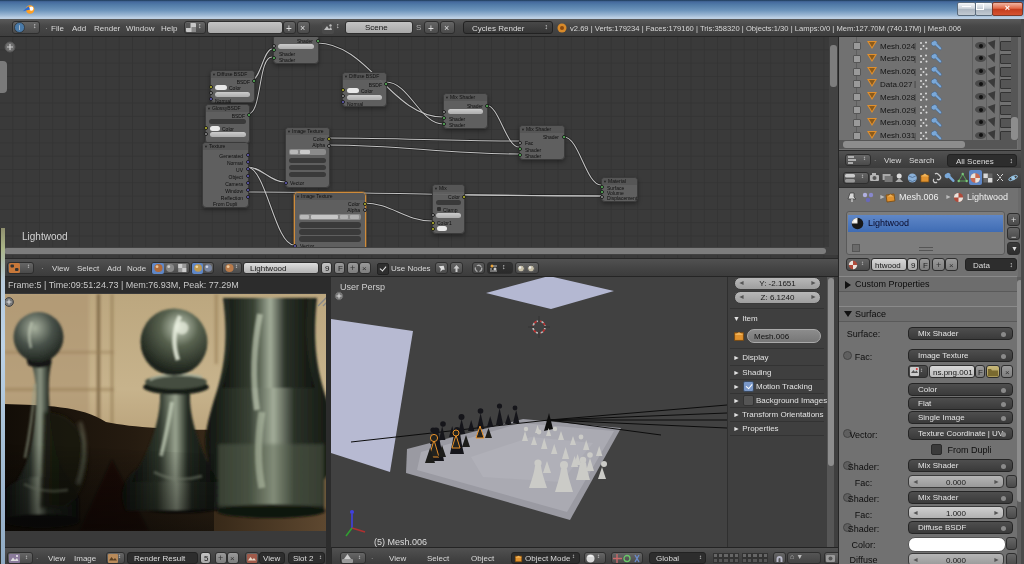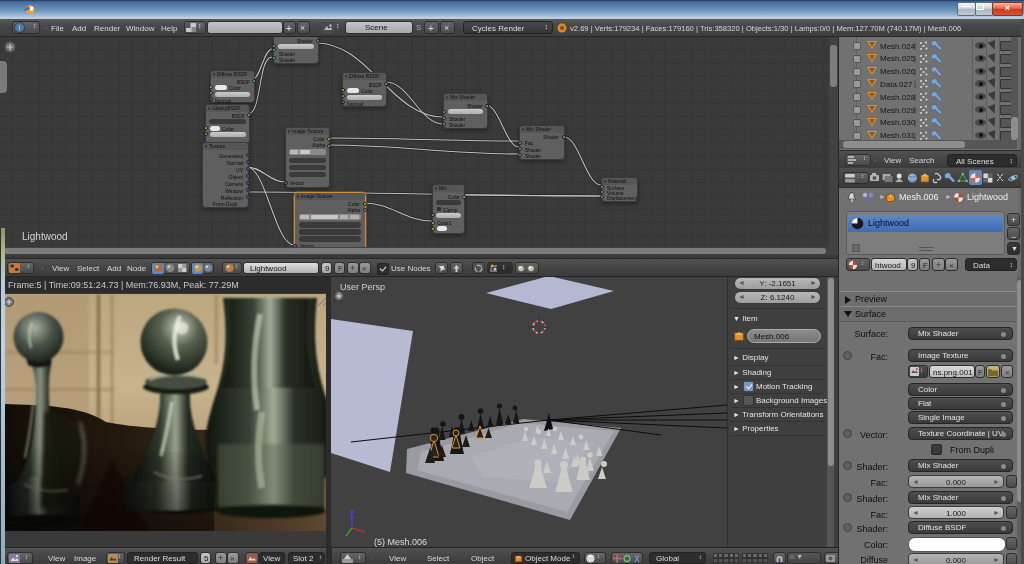--- a/index.html
+++ b/index.html
@@ -55,21 +55,21 @@
 .otri:after{content:"";position:absolute;left:-3px;top:-7px;width:0;height:0;border-left:3px solid transparent;border-right:3px solid transparent;border-top:5px solid #8a5a1a;}
 .oplus{position:absolute;left:14px;top:3px;width:6px;height:6px;background:#9a9a9a;border:1px solid #555;border-radius:1px;}
 .oeye{position:absolute;left:136px;top:3px;width:11px;height:7px;border-radius:50%;background:#4a4a4a;}
 .oeye:after{content:"";position:absolute;left:3.5px;top:1.5px;width:4px;height:4px;border-radius:50%;background:#111;}
 .ocur{position:absolute;left:150px;top:2px;width:0;height:0;border-left:4px solid transparent;border-right:4px solid transparent;border-bottom:9px solid #3a3a3a;transform:rotate(160deg);}
 .ocam{position:absolute;left:161px;top:2px;width:11px;height:8px;background:#555;border-radius:1px;border:1px solid #333;}
 .phdr{position:absolute;left:0;width:178px;height:14px;border-top:1px solid #8a8a8a;border-bottom:1px solid #5a5a5a;background:#6d6d6d;}
 .phdr span{position:absolute;left:16px;top:2px;font-size:9px;color:#0c0c0c;}
 .phdr:before{content:"";position:absolute;left:6px;top:4px;width:0;height:0;border-top:4px solid transparent;border-bottom:4px solid transparent;border-left:6px solid #111;}
 .phdr.open:before{transform:rotate(90deg);margin-top:-1px;}
-.plabel{position:absolute;font-size:9px;color:#0e0e0e;left:0;width:49px;text-align:right;}
+.plabel{position:absolute;font-size:9px;color:#0e0e0e;left:0;width:49px;text-align:center;}
 .pdd{position:absolute;left:69px;width:105px;height:13px;background:linear-gradient(#4e4e4e,#3a3a3a);border:1px solid #252525;border-radius:4px;box-sizing:border-box;color:#e4e4e4;font-size:8px;}
 .pdd span{position:absolute;left:9px;top:1px;}
 .pdd:after{content:"";position:absolute;right:6px;top:4px;width:5px;height:5px;border-radius:50%;background:#8a8a8a;}
 .pslider{position:absolute;left:69px;width:105px;height:13px;background:linear-gradient(#b5b5b5,#9a9a9a);border:1px solid #3a3a3a;border-radius:4px;box-sizing:border-box;font-size:8px;color:#1a1a1a;text-align:center;}
 .psmall{position:absolute;left:4px;width:7px;height:7px;border-radius:50%;background:#5f5f5f;border:1px solid #444;}
 </style>
 </head>
 <body>
 
 <div id="titlebar" class="abs">
@@ -1133,22 +1133,22 @@
       <span style="position:absolute;left:3px;top:1px;font-size:9px;color:#333;">+</span>
     </div>
  <div class="hbtn" style="left:106px;top:221px;width:13px;height:13px;background:linear-gradient(#9a9a9a,#7e7e7e);">
       <span style="position:absolute;left:3px;top:2px;font-size:8px;color:#333;">×</span>
     </div>
  <div class="ddark" style="left:126px;top:221px;width:52px;height:13px;background:#2d2d2d;">
       <span style="position:absolute;left:7px;top:2px;font-size:8px;">Data</span>
       <span style="position:absolute;right:3px;top:2px;font-size:7px;">↕</span>
     </div>
 
- <div class="phdr" style="top:254px;">
-      <span>Preview</span>
+ <div class="phdr" style="top:239px;">
+      <span>Custom Properties</span>
     </div>
  <div class="phdr open" style="top:269px;">
       <span>Surface</span>
     </div>
  <div class="plabel" style="top:292px;">Surface:</div>
  <div class="pdd" style="top:290px;">
       <span>Mix Shader</span>
     </div>
  <div class="psmall" style="top:314px;"></div>
  <div class="plabel" style="top:315px;">Fac:</div>

